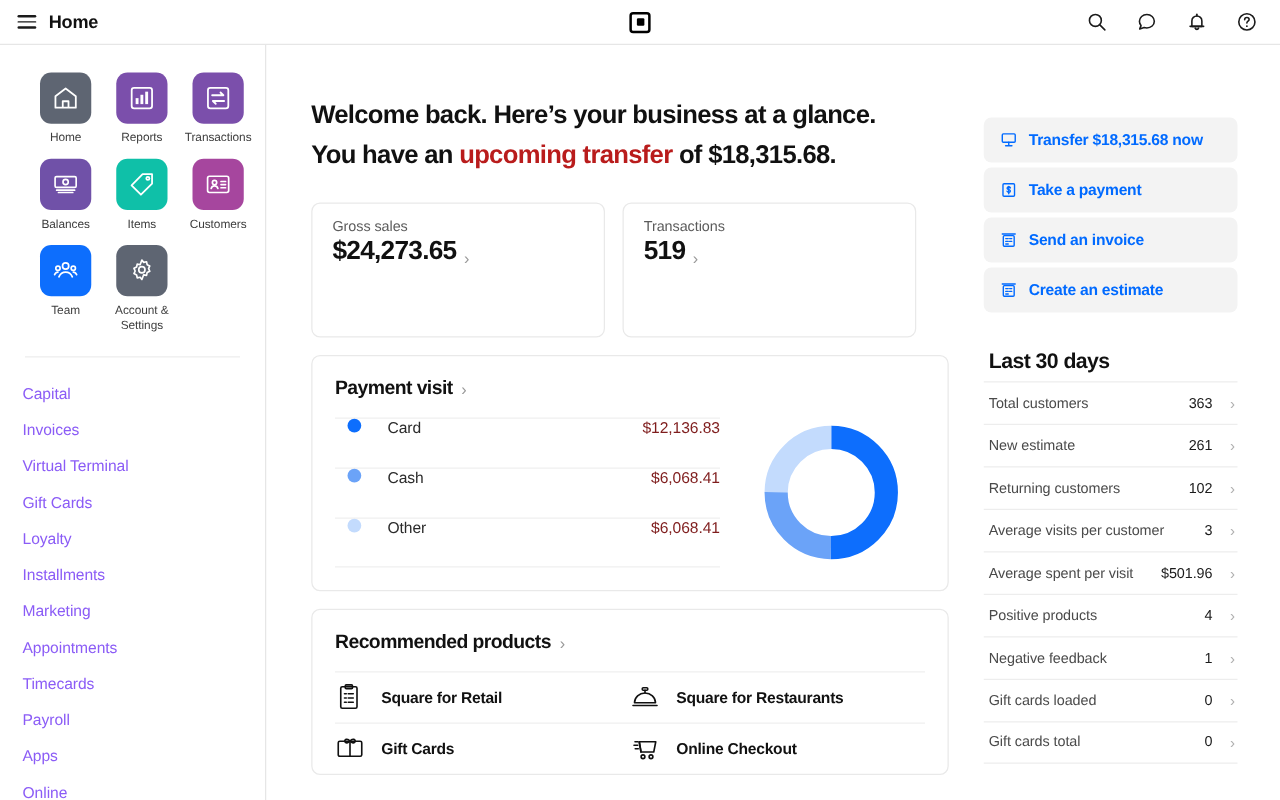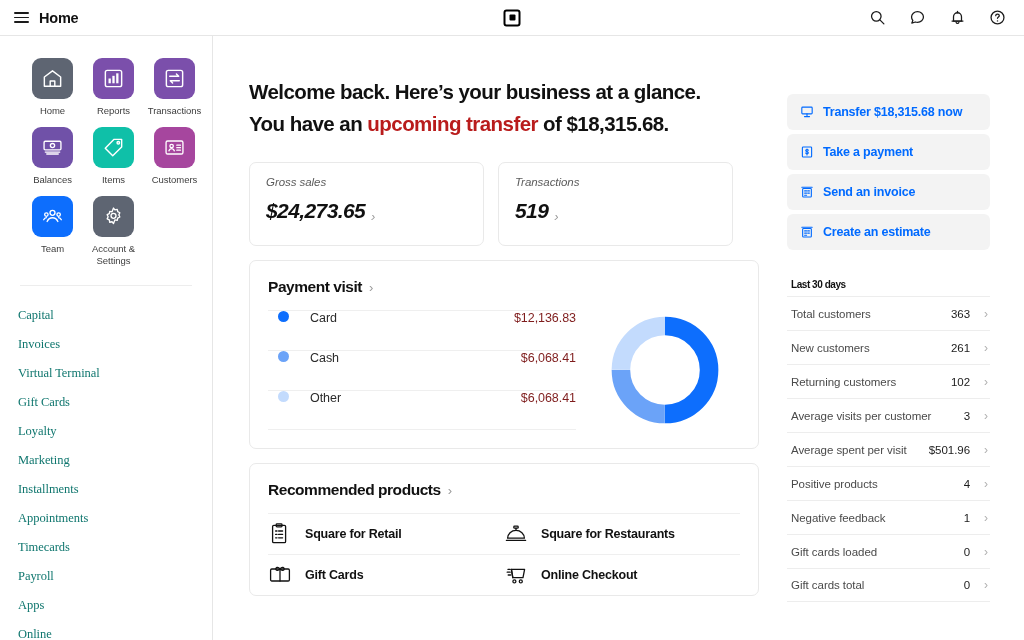--- a/index.html
+++ b/index.html
@@ -43,38 +43,38 @@
     overflow: hidden;
     position: relative;
   }
   .tiles { display: flex; flex-wrap: wrap; padding: 22px 0 0 22px; width: 100%; }
   .tile { width: 61px; margin-right: 0px; margin-bottom: 10px; display: flex; flex-direction: column; align-items: center; cursor: pointer; }
   .tile-sq { width: 41px; height: 41px; border-radius: 9px; display: flex; align-items: center; justify-content: center; }
   .tile-sq svg { display: block; }
   .tile-label { margin-top: 6px; font-size: 9.5px; line-height: 12px; color: #3d3d3d; text-align: center; letter-spacing: -.05px; }
   .tiles-divider { margin: 8px 20px 0 20px; border-top: 1px solid #ededed; }
   .navlist { padding: 14px 0 0 18px; }
-  .navitem { font-size: 12.5px; color: #0f766e; line-height: 14px; padding: 7.5px 0; cursor: pointer; letter-spacing: -.05px; font-family: Liberation Serif, serif; }
+  .navitem { font-size: 12.5px; color: #8b5cf6; line-height: 14px; padding: 7.5px 0; cursor: pointer; letter-spacing: -.05px; }
 
   
   .main { flex: 1; display: flex; min-width: 0; background: #fff; }
   .center { width: 546px; min-width: 546px; padding: 40px 0 0 36px; }
   .right { flex: 1; padding: 58px 34px 0 28px; }
 
   .headline { font-size: 20.5px; font-weight: 700; letter-spacing: -.55px; line-height: 32px; color: #111; }
   .headline .lnk { color: #b91c1c; cursor: pointer; }
 
   .cards-row { display: flex; gap: 14px; margin-top: 22px; }
   .stat-card {
-    width: 235px; height: 84px;
+    width: 235px; height: 108px;
     border: 1px solid #e9e9e9; border-radius: 7px;
-    padding: 13px 16px; background: #fff; cursor: pointer; font-style: italic;
+    padding: 13px 16px; background: #fff; cursor: pointer;
   }
   .stat-label { font-size: 11.5px; color: #5b5b5b; letter-spacing: -.05px; }
-  .stat-value-row { display: flex; align-items: flex-end; gap: 6px; margin-top: 11px; }
+  .stat-value-row { display: flex; align-items: flex-end; gap: 6px; margin-top: 1px; }
   .stat-value { font-size: 21px; font-weight: 700; letter-spacing: -.6px; color: #111; }
   .chev-sm { color: #9a9a9a; font-size: 13px; line-height: 1; }
 
   .panel {
     border: 1px solid #e9e9e9; border-radius: 7px;
     background: #fff; margin-top: 14px;
   }
   .panel-head { display: flex; align-items: center; gap: 7px; padding: 17px 18px 0 18px; }
   .panel-title { font-size: 15.5px; font-weight: 700; letter-spacing: -.45px; color: #111; }
   .chev-title { color: #9a9a9a; font-size: 13px; line-height: 1; }
@@ -105,21 +105,21 @@
   
   .action {
     display: flex; align-items: center; gap: 9px;
     height: 36px; border-radius: 6px;
     background: #f3f3f3; padding: 0 13px;
     margin-bottom: 4px; cursor: pointer;
   }
   .action svg { display: block; flex-shrink: 0; }
   .action-label { font-size: 12.5px; font-weight: 700; color: #006aff; letter-spacing: -.2px; }
 
-  .rail-title { font-size: 10px; font-weight: 700; letter-spacing: -.45px; color: #111; margin: 29px 0 6px 4px; }
+  .rail-title { font-size: 17px; font-weight: 700; letter-spacing: -.45px; color: #111; margin: 29px 0 6px 4px; }
   .kpi-row {
     display: flex; align-items: center; height: 34px;
     border-top: 1px solid #ededed; padding: 0 2px 0 4px; cursor: pointer;
   }
   .kpi-row.last { border-bottom: 1px solid #ededed; }
   .kpi-label { font-size: 11.5px; color: #4a4a4a; letter-spacing: -.05px; }
   .kpi-val { margin-left: auto; font-size: 11.5px; color: #1b1b1b; letter-spacing: -.05px; }
   .kpi-chev { margin-left: 14px; color: #b0b0b0; font-size: 12px; line-height: 1; }
 </style>
 </head>
@@ -271,22 +271,22 @@
 
       </div>
       <div class="tiles-divider"></div>
 
       <div class="navlist">
         <div class="navitem">Capital</div>
         <div class="navitem">Invoices</div>
         <div class="navitem">Virtual Terminal</div>
         <div class="navitem">Gift Cards</div>
         <div class="navitem">Loyalty</div>
+        <div class="navitem">Installments</div>
         <div class="navitem">Marketing</div>
-        <div class="navitem">Installments</div>
         <div class="navitem">Appointments</div>
         <div class="navitem">Timecards</div>
         <div class="navitem">Payroll</div>
         <div class="navitem">Apps</div>
         <div class="navitem">Online</div>
       </div>
     </div>
 
     <div class="main">
 
@@ -474,21 +474,21 @@
 
         <div class="rail-title">Last 30 days</div>
 
         <div>
           <div class="kpi-row">
             <span class="kpi-label">Total customers</span>
             <span class="kpi-val">363</span>
             <span class="kpi-chev">›</span>
           </div>
           <div class="kpi-row">
-            <span class="kpi-label">New customers</span>
+            <span class="kpi-label">New estimate</span>
             <span class="kpi-val">261</span>
             <span class="kpi-chev">›</span>
           </div>
           <div class="kpi-row">
             <span class="kpi-label">Returning customers</span>
             <span class="kpi-val">102</span>
             <span class="kpi-chev">›</span>
           </div>
           <div class="kpi-row">
             <span class="kpi-label">Average visits per customer</span>

